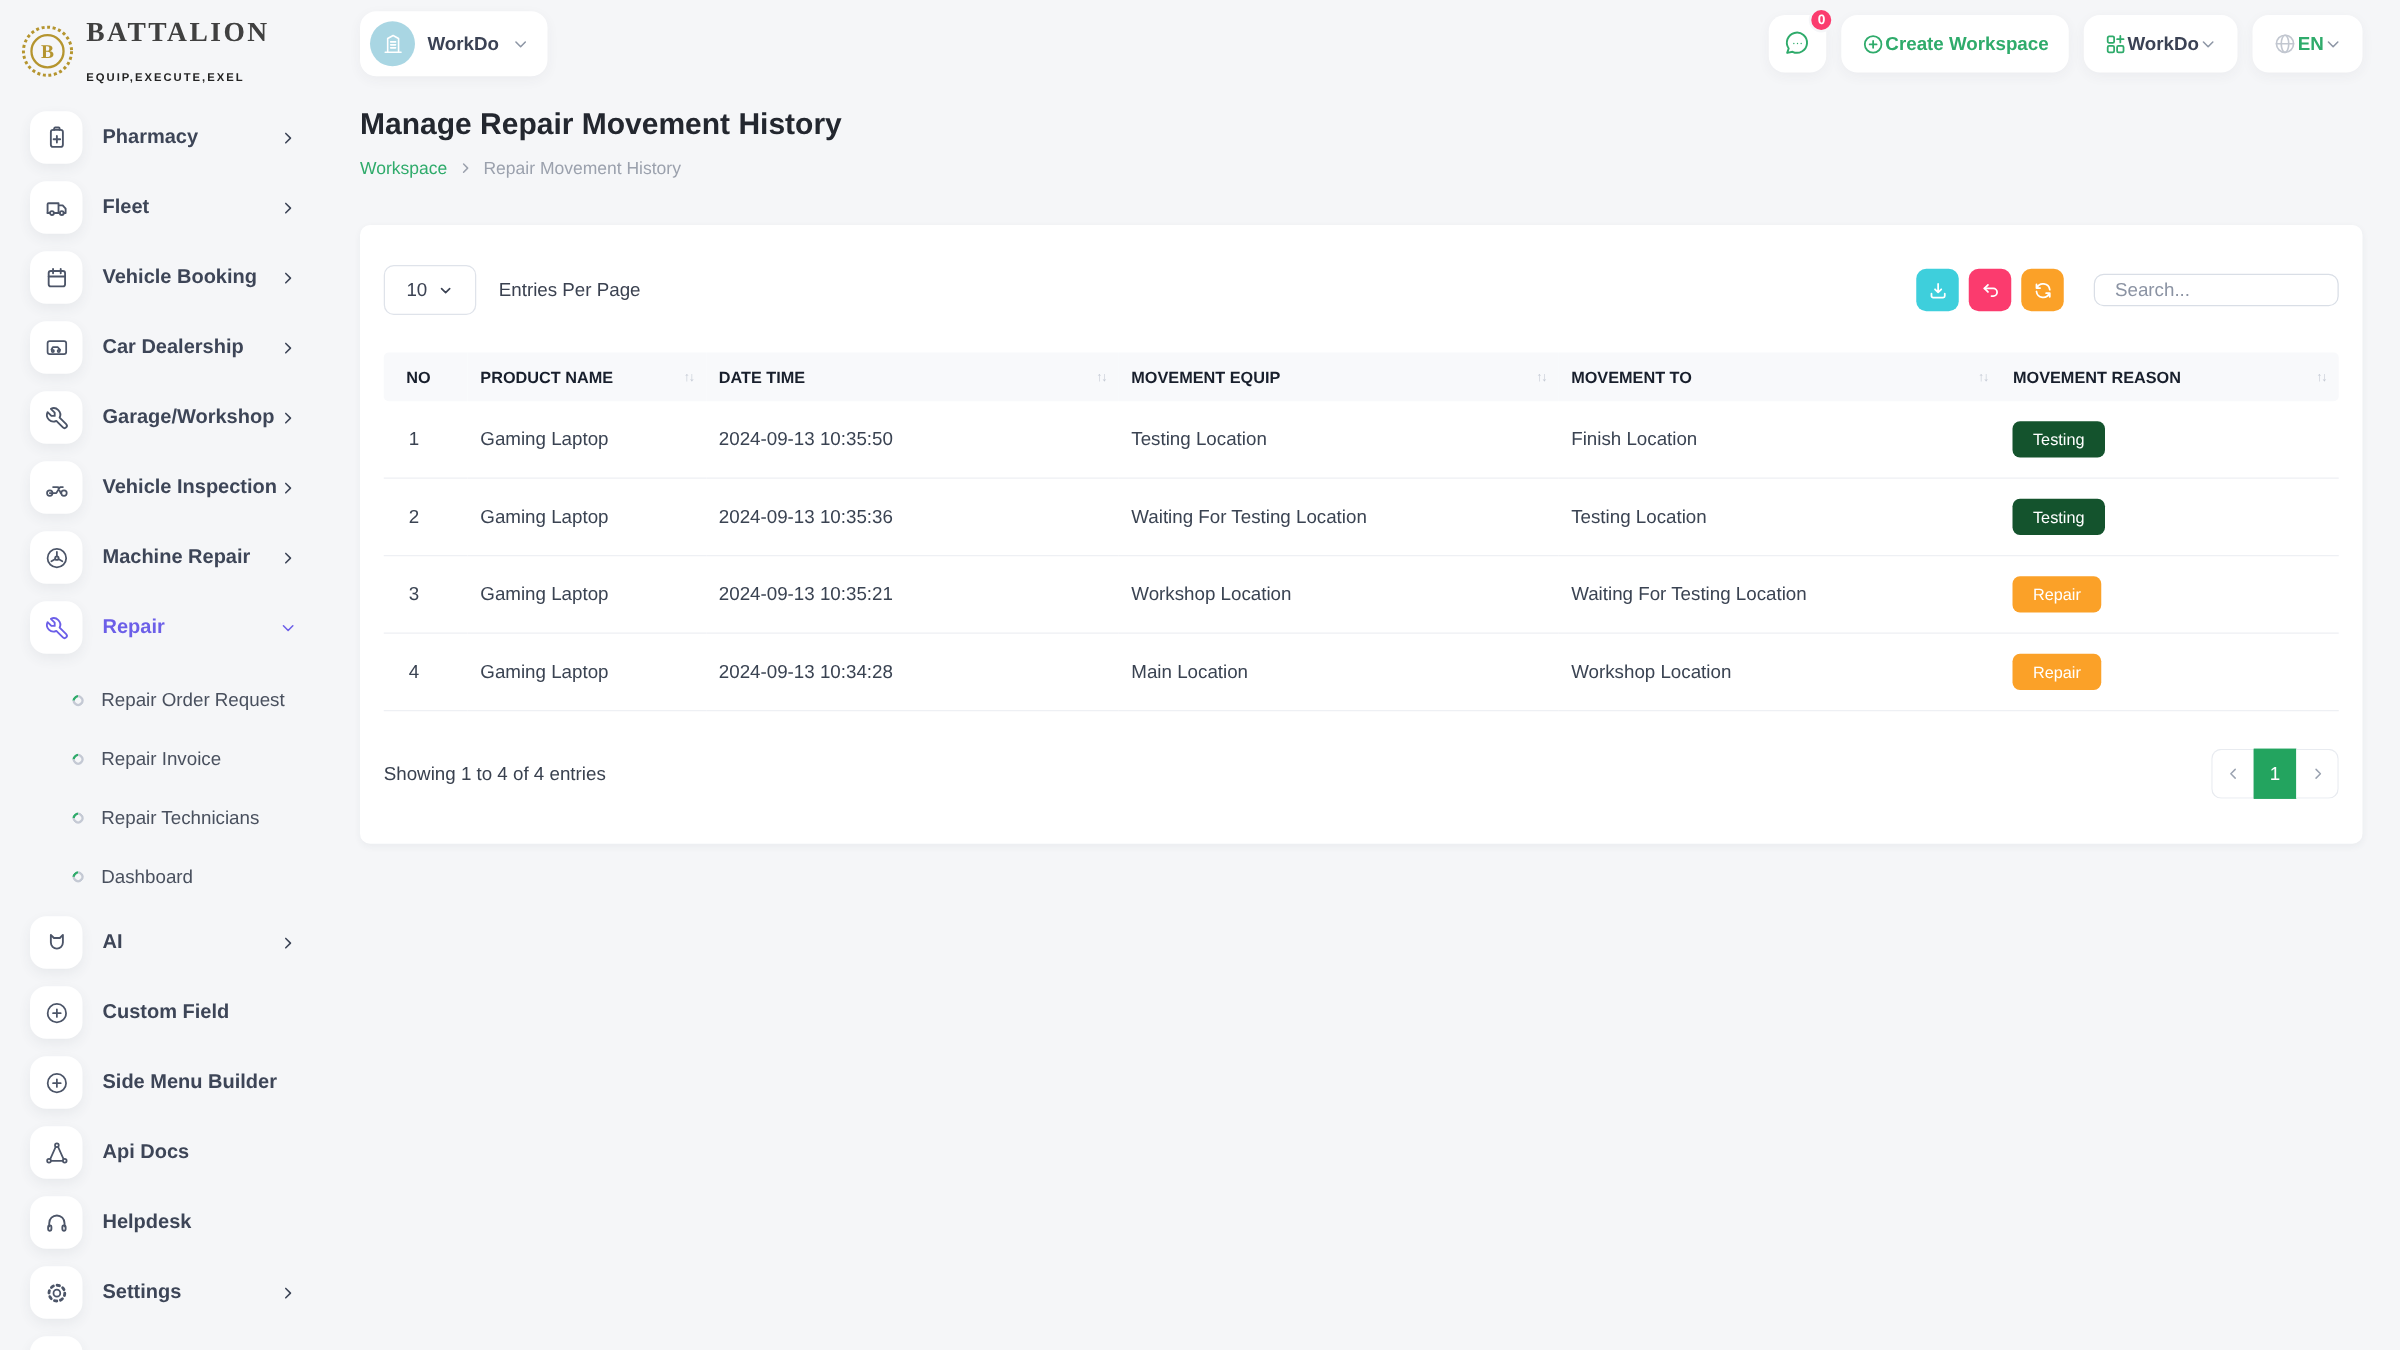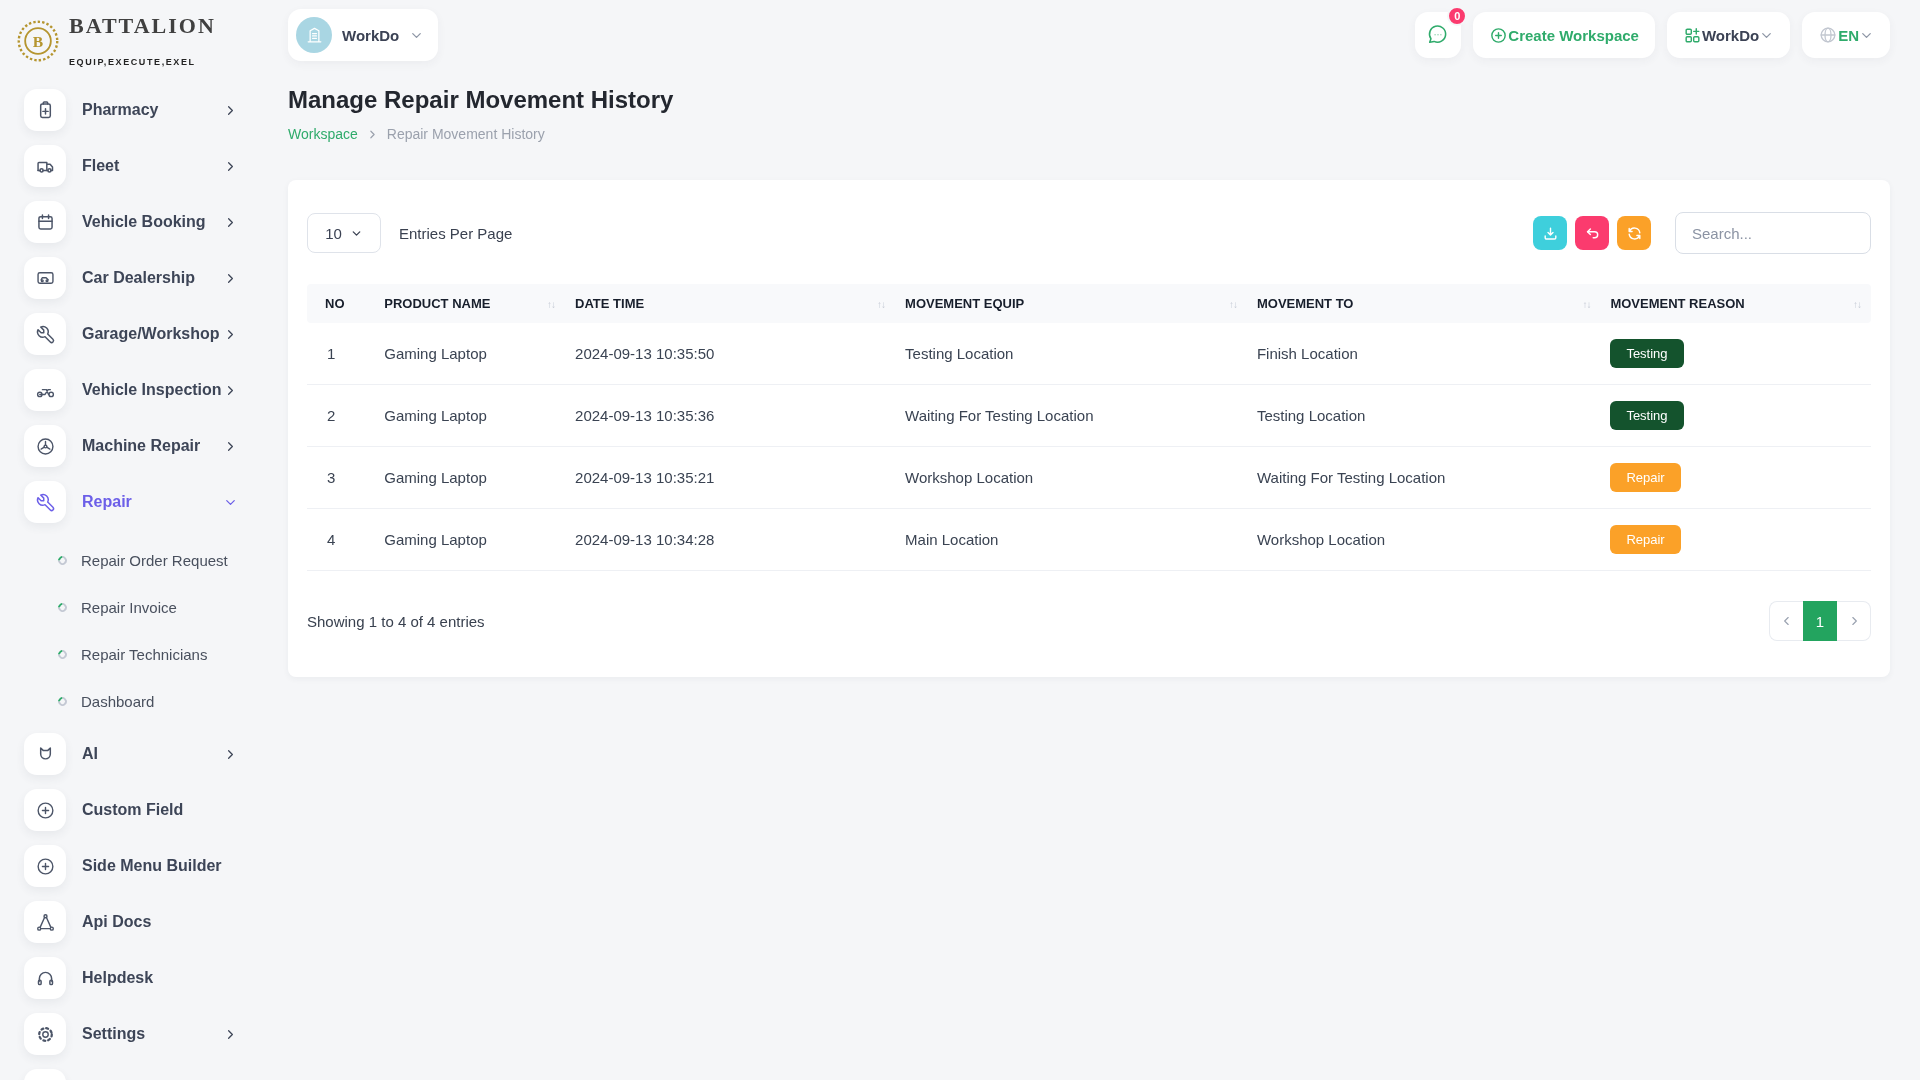--- a/index.html
+++ b/index.html
@@ -59,21 +59,21 @@
 
   .controls { display:flex; align-items:center; }
   .select { width:74px; height:40px; border:1px solid #dfe3ea; border-radius:8px; background:#fff; display:flex; align-items:center; justify-content:center; gap:8px; font-size:15px; color:#3b4253; cursor:pointer; }
   .entries-label { margin-left:18px; font-size:15px; color:#3a4150; }
   .controls-right { margin-left:auto; display:flex; align-items:center; gap:8px; }
   .sq-btn { width:34px; height:34px; border:none; border-radius:8px; color:#fff; display:flex; align-items:center; justify-content:center; cursor:pointer; }
   .sq-btn svg { width:17px; height:17px; }
   .btn-download { background:#3ecfdc; }
   .btn-undo { background:#fb3b6e; }
   .btn-refresh { background:#fba128; }
-  .search-input { margin-left:16px; width:196px; height:42px; border:1px solid #d9dee6; border-radius:8px; padding:0 16px; font-size:15px; font-family:"Liberation Sans", sans-serif; color:#3b4253; outline:none; background:#fff; }
+  .search-input { margin-left:16px; width:196px; height:26px; border:1px solid #d9dee6; border-radius:8px; padding:0 16px; font-size:15px; font-family:"Liberation Sans", sans-serif; color:#3b4253; outline:none; background:#fff; }
   .search-input::placeholder { color:#8b93a3; }
 
   table { width:100%; border-collapse:collapse; margin-top:30px; }
   thead th { background:#f8f9fb; font-size:13px; font-weight:bold; color:#181f2c; text-align:left; padding:12px 10px; white-space:nowrap; }
   thead th:first-child { padding-left:18px; border-radius:4px 0 0 4px; }
   thead th:last-child { border-radius:0 4px 4px 0; }
   .sort { float:right; color:#c4cad4; font-size:10px; letter-spacing:-1px; margin-top:3px; cursor:pointer; font-weight:normal; }
   tbody td { font-size:15px; color:#3a4352; padding:16px 10px; border-bottom:1px solid #eef0f4; white-space:nowrap; }
   tbody td:first-child { padding-left:20px; }
   .badge { display:inline-block; padding:7px 16px; border-radius:6px; color:#fff; font-size:13px; }

